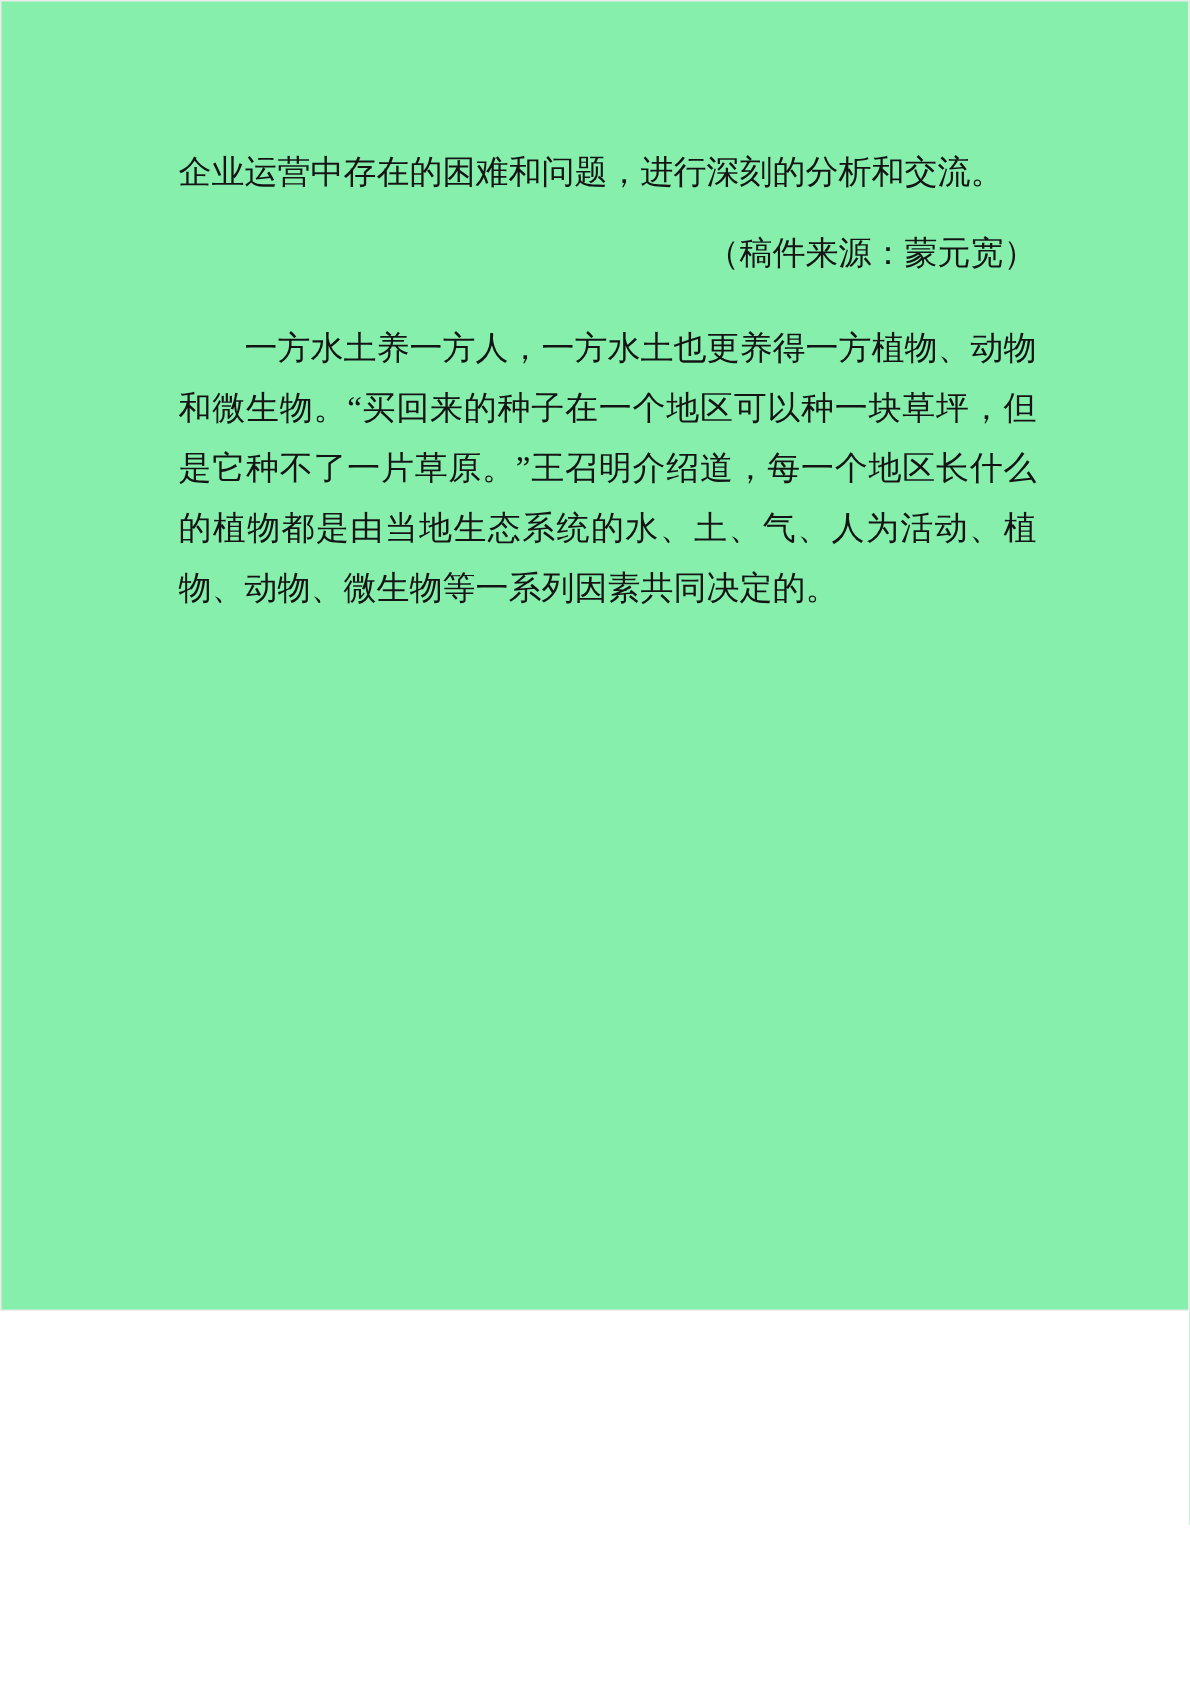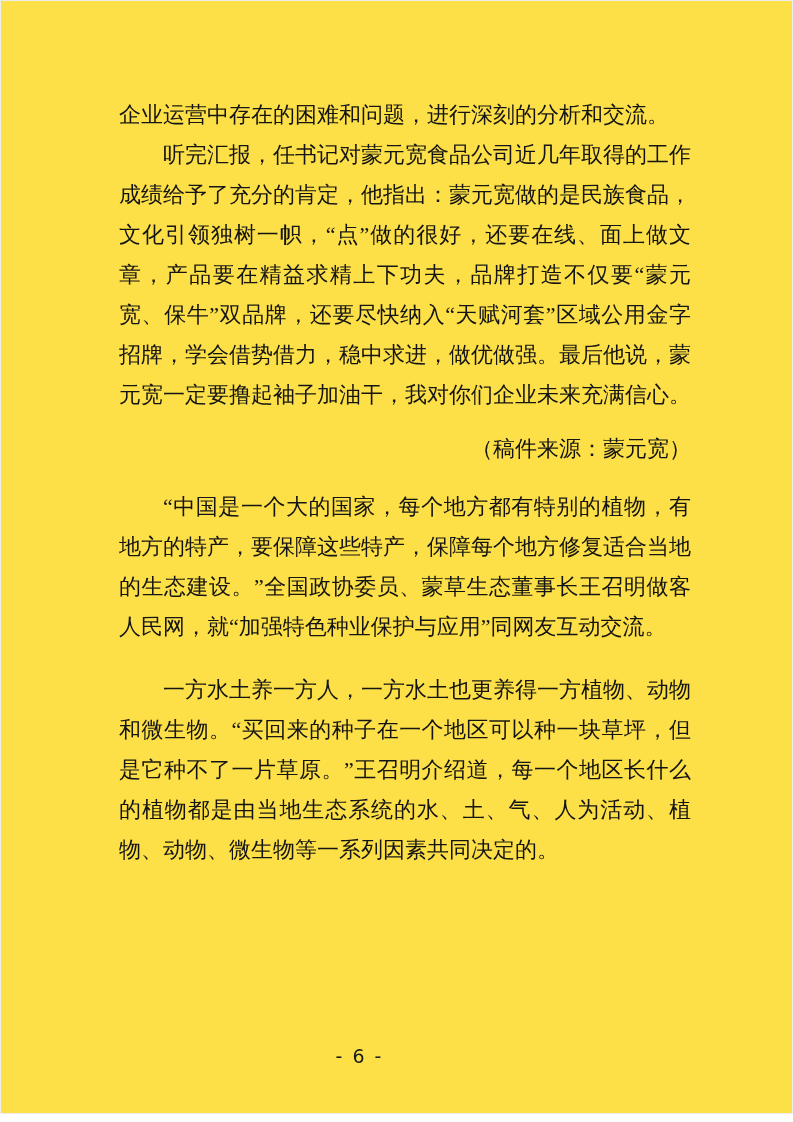--- a/index.html
+++ b/index.html
@@ -3,22 +3,22 @@
 <meta charset="utf-8">
 <style>
   html, body {
     margin: 0;
     padding: 0;
     background: #ffffff;
   }
   .page {
     position: relative;
     width: 793px;
-    height: 1114px;
-    background: #fde047;
+    height: 874px;
+    background: #86efac;
     box-sizing: border-box;
     padding: 94px 101px 0 118px;
     border: 1px solid #ececec;
     font-family: "Liberation Serif", "DejaVu Serif", serif;
     color: #141414;
     overflow: hidden;
   }
   .para {
     margin: 0;
     font-size: 22px;
@@ -62,25 +62,23 @@
     transform: translateX(-37px);
   }
 </style>
 </head>
 <body>
 
 <div class="page">
 
   <p class="para">企业运营中存在的困难和问题，进行深刻的分析和交流。</p>
 
-  <p class="para indent">听完汇报，任书记对蒙元宽食品公司近几年取得的工作成绩给予了充分的肯定，他指出：蒙元宽做的是民族食品，文化引领独树一帜，“点”做的很好，还要在线、面上做文章，产品要在精益求精上下功夫，品牌打造不仅要“蒙元宽、保牛”双品牌，还要尽快纳入“天赋河套”区域公用金字招牌，学会借势借力，稳中求进，做优做强。最后他说，蒙元宽一定要撸起袖子加油干，我对你们企业未来充满信心。</p>
 
   <p class="source-line">（稿件来源：蒙元宽）</p>
 
 
 
-  <p class="para indent para-quote">“中国是一个大的国家，每个地方都有特别的植物，有地方的特产，要保障这些特产，保障每个地方修复适合当地的生态建设。”全国政协委员、蒙草生态董事长王召明做客人民网，就“加强特色种业保护与应用”同网友互动交流。</p>
 
   <p class="para indent para-ecology">一方水土养一方人，一方水土也更养得一方植物、动物和微生物。“买回来的种子在一个地区可以种一块草坪，但是它种不了一片草原。”王召明介绍道，每一个地区长什么的植物都是由当地生态系统的水、土、气、人为活动、植物、动物、微生物等一系列因素共同决定的。</p>
 
   <div class="page-number">- 6 -</div>
 
 </div>
 
 </body></html>

